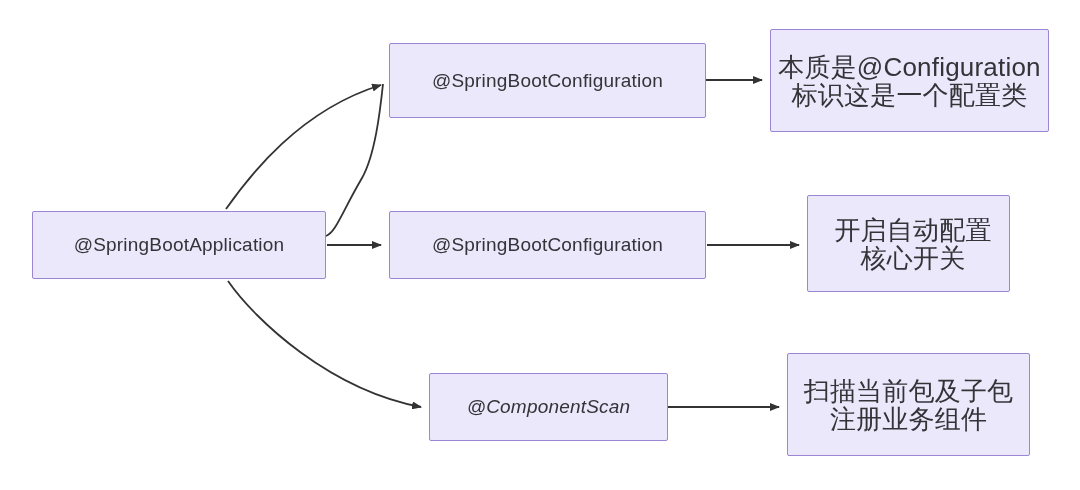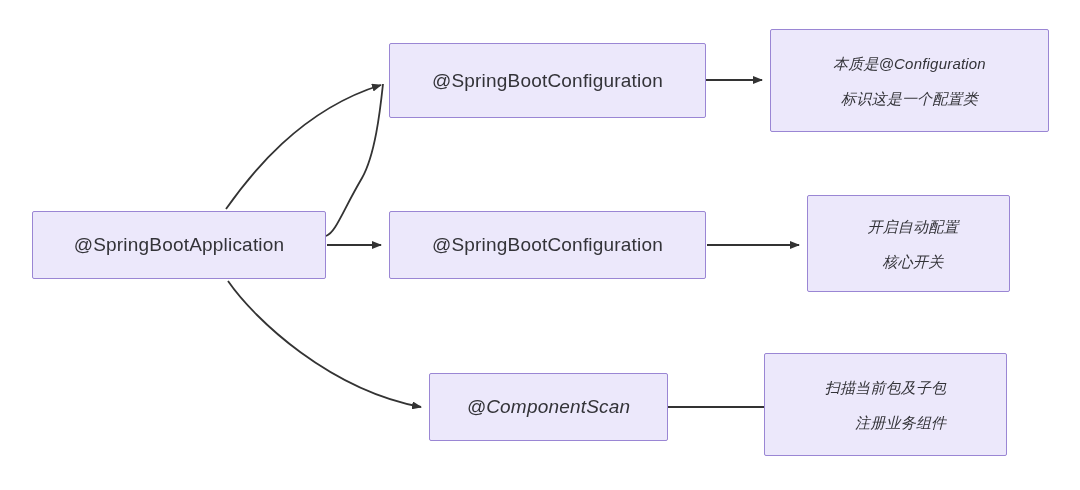--- a/index.html
+++ b/index.html
@@ -35,23 +35,22 @@
     justify-content: center;
     text-align: center;
     color: #333338;
     font-size: 19px;
     line-height: 30px;
     letter-spacing: 0.2px;
     white-space: pre-line;
     z-index: 2;
   }
   .node.cjk {
-    font-size: 15px;
-    line-height: 35px;
-    font-style: italic;
+    font-size: 26px;
+    line-height: 28px;
   }
 </style>
 </head>
 <body>
 
 <div id="canvas">
 
   <svg id="edges" viewBox="0 0 1080 490" xmlns="http://www.w3.org/2000/svg">
     <defs>
       <marker id="arrowhead" markerWidth="10" markerHeight="8" refX="9" refY="4" orient="auto" markerUnits="userSpaceOnUse">
@@ -90,16 +89,16 @@
   <div class="node cjk" style="left:770px; top:29px; width:279px; height:103px;">本质是@Configuration
 标识这是一个配置类</div>
 
   <div class="node" style="left:389px; top:211px; width:317px; height:68px;">@SpringBootConfiguration</div>
 
   <div class="node cjk" style="left:807px; top:195px; width:203px; height:97px;padding-left:9px;">开启自动配置
 核心开关</div>
 
   <div class="node" style="left:429px; top:373px; width:239px; height:68px;font-style:italic;">@ComponentScan</div>
 
-  <div class="node cjk" style="left:764px; top:353px; width:243px; height:103px;text-align:right;">扫描当前包及子包
+  <div class="node cjk" style="left:787px; top:353px; width:243px; height:103px;">扫描当前包及子包
 注册业务组件</div>
 
 </div>
 
 </body></html>

